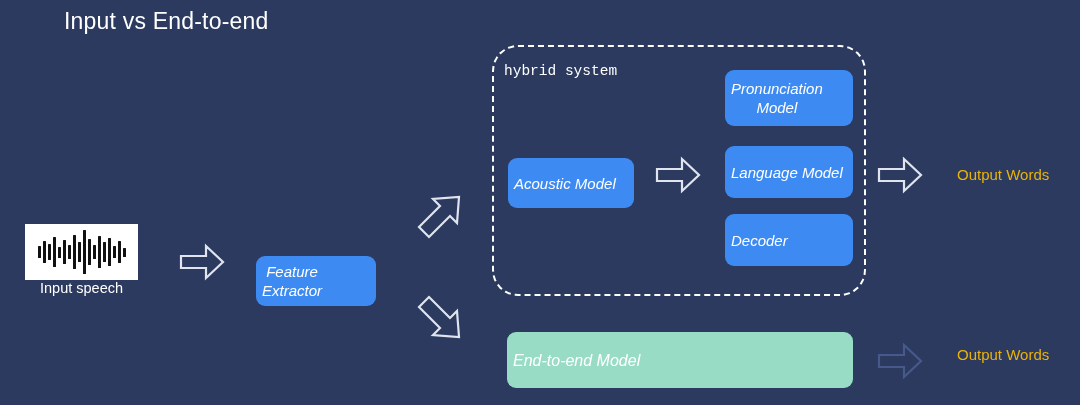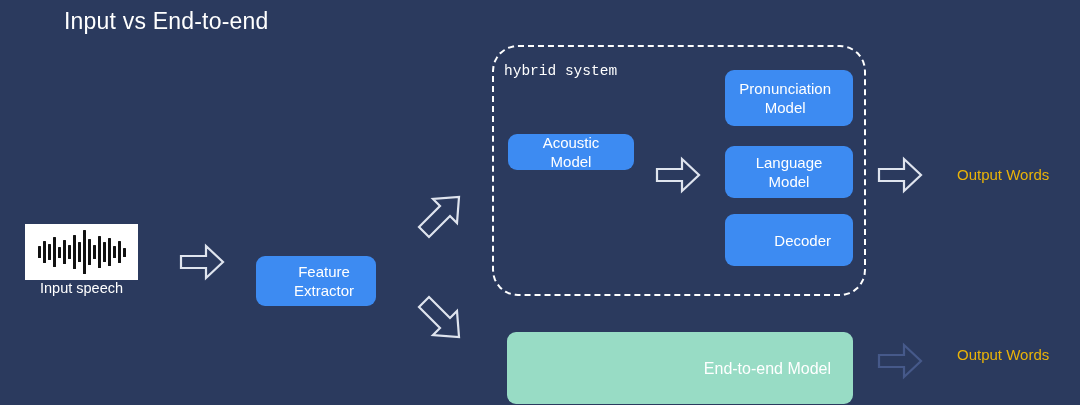--- a/index.html
+++ b/index.html
@@ -58,37 +58,38 @@
     font-size: 14.5px;
     white-space: nowrap;
   }
 
   
   .node {
     position: absolute;
     border-radius: 9px;
     display: flex;
     align-items: center;
-    justify-content: flex-end;
+    justify-content: flex-start;
     text-align: center;
     color: #ffffff;
     font-size: 15px;
     line-height: 19px;
-    padding: 0 22px;
+    padding: 0 6px;
     box-sizing: border-box;
+    font-style: italic;
   }
   .node.blue   { background: #3d8bf2; }
   .node.mint   { background: #98dcc5; }
 
   #feature-extractor { left: 256px; top: 256px; width: 120px; height: 50px; }
-  #acoustic-model    { left: 508px; top: 134px; width: 126px; height: 36px; }
+  #acoustic-model    { left: 508px; top: 158px; width: 126px; height: 50px; }
   #pronunciation-model { left: 725px; top: 70px;  width: 128px; height: 56px; }
   #language-model    { left: 725px; top: 146px; width: 128px; height: 52px; }
   #decoder           { left: 725px; top: 214px;  width: 128px; height: 52px; }
-  #end-to-end-model  { left: 507px; top: 332px; width: 346px; height: 72px; font-size: 16px; }
+  #end-to-end-model  { left: 507px; top: 332px; width: 346px; height: 56px; font-size: 16px; }
 
   
   #hybrid-system-box {
     position: absolute;
     left: 492px;
     top: 45px;
     width: 374px;
     height: 251px;
     border: 2px dashed #ffffff;
     border-radius: 26px;

